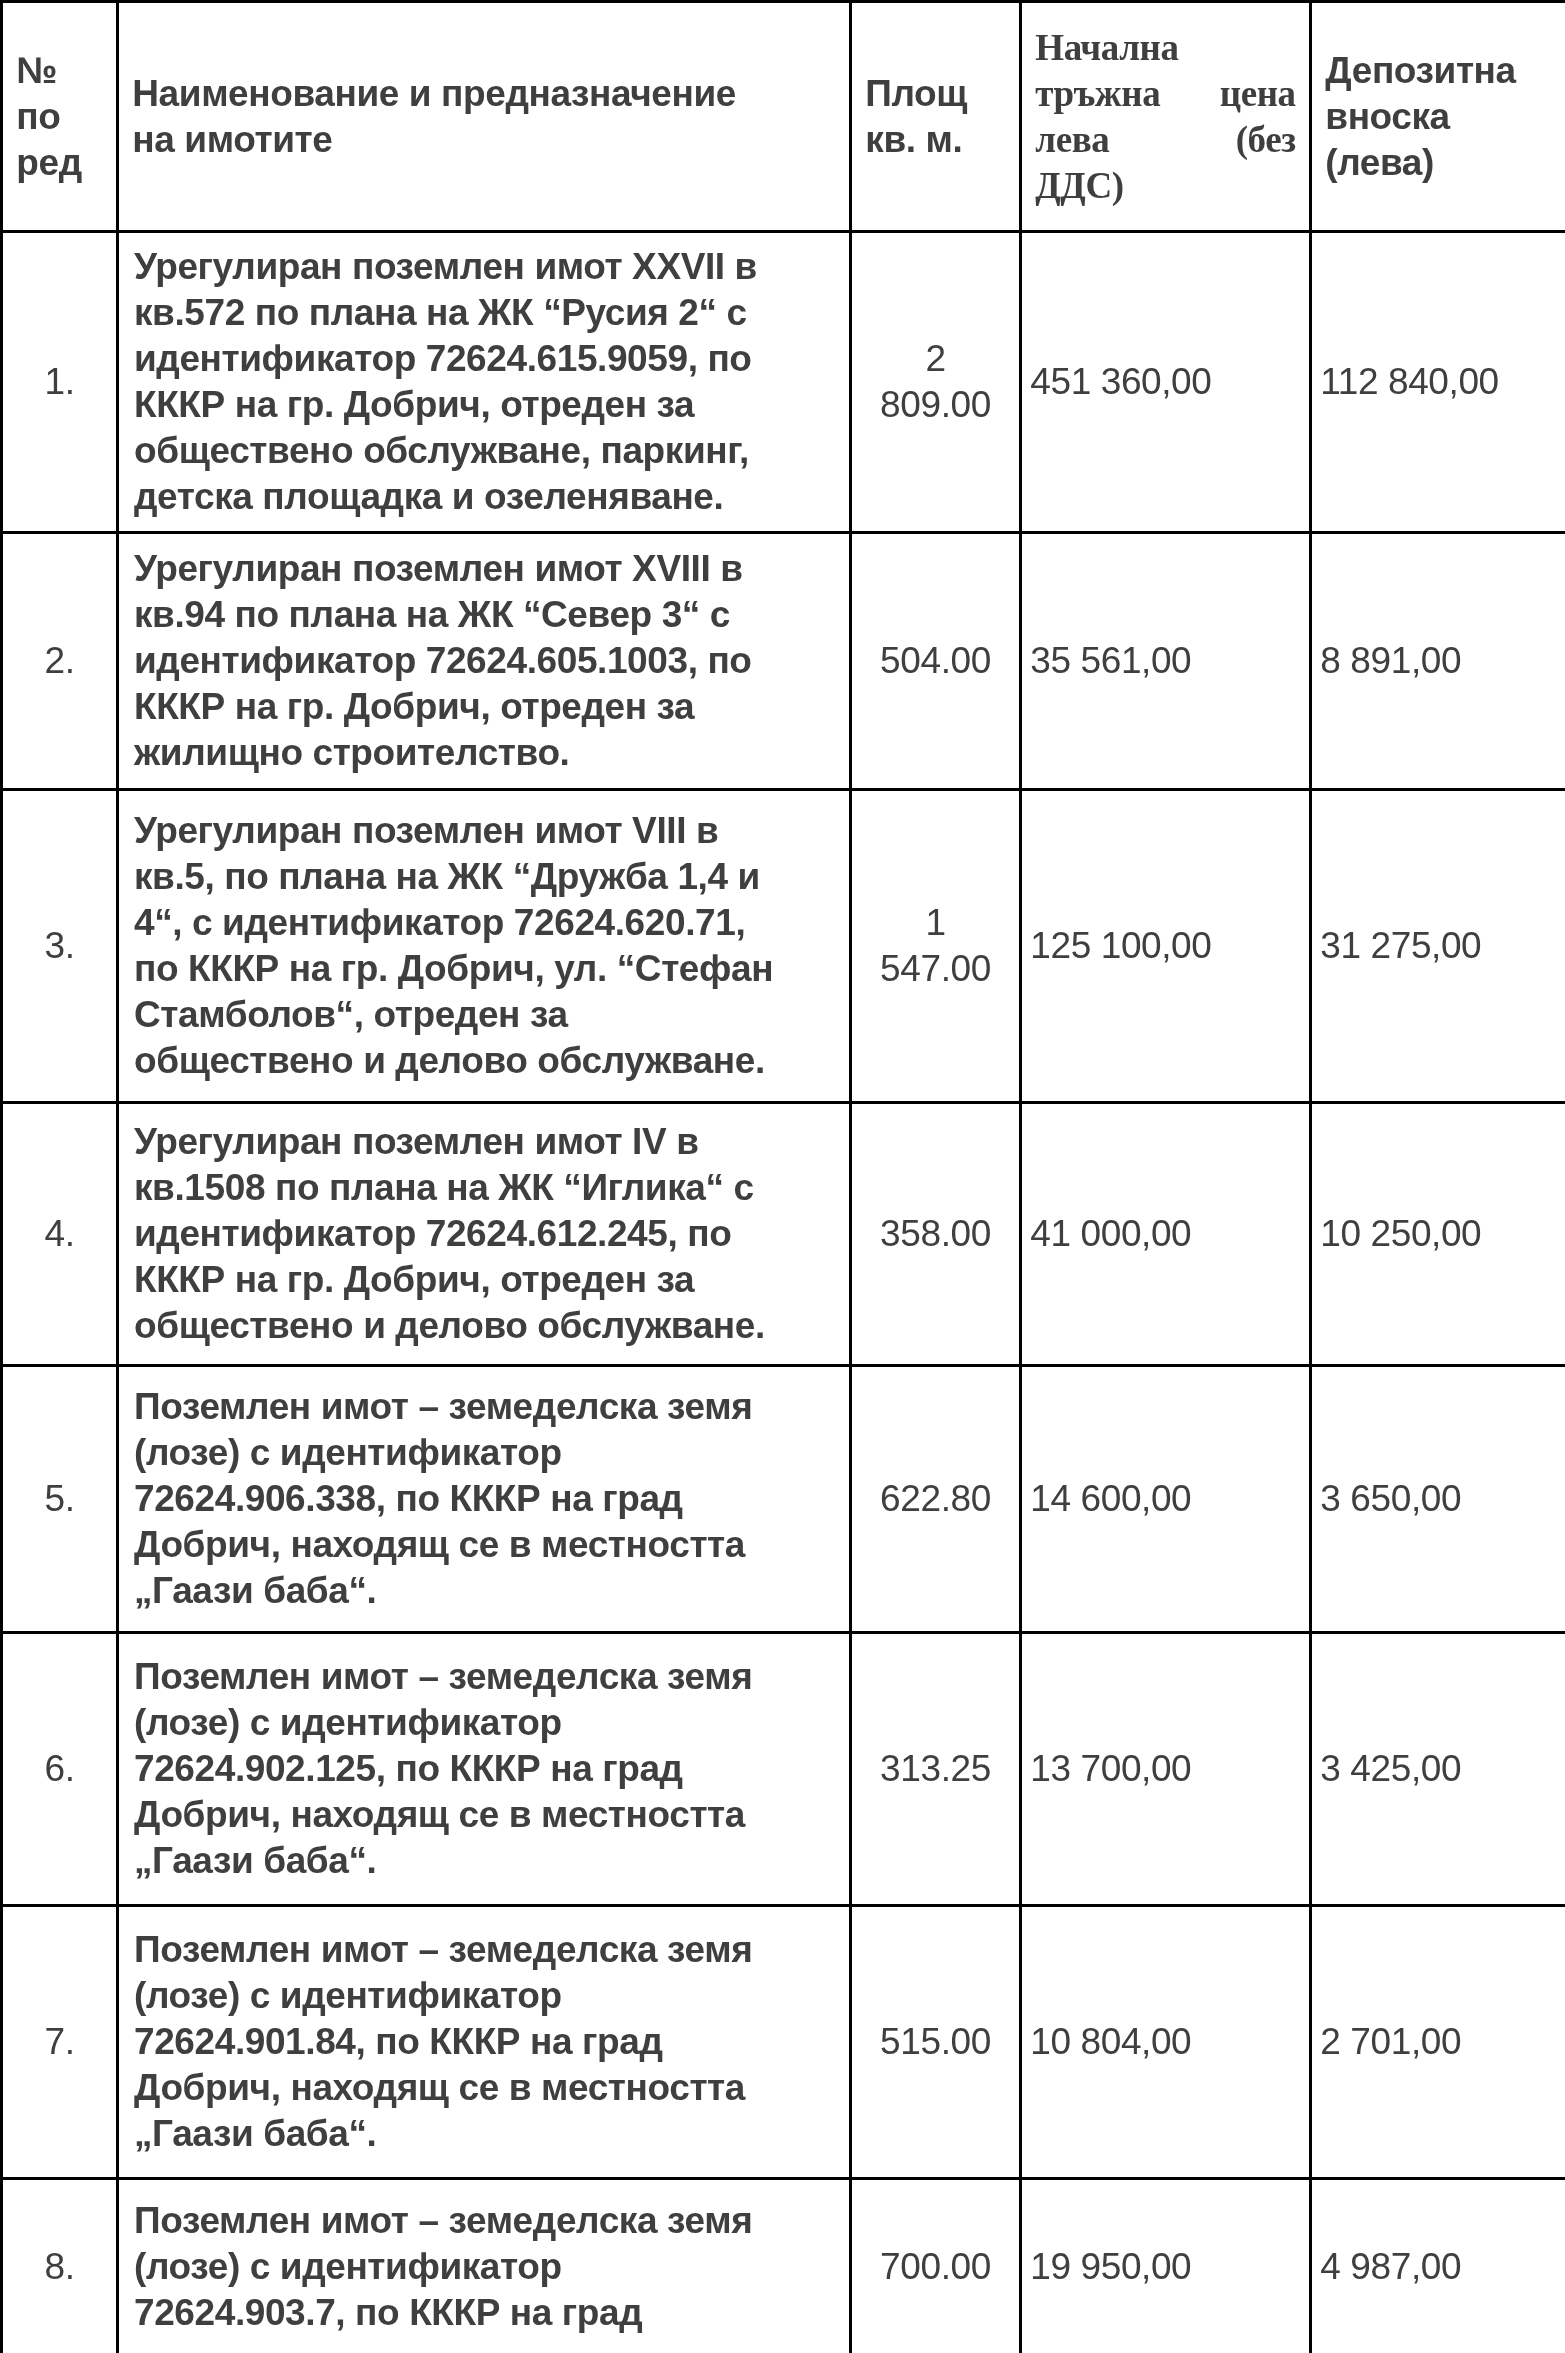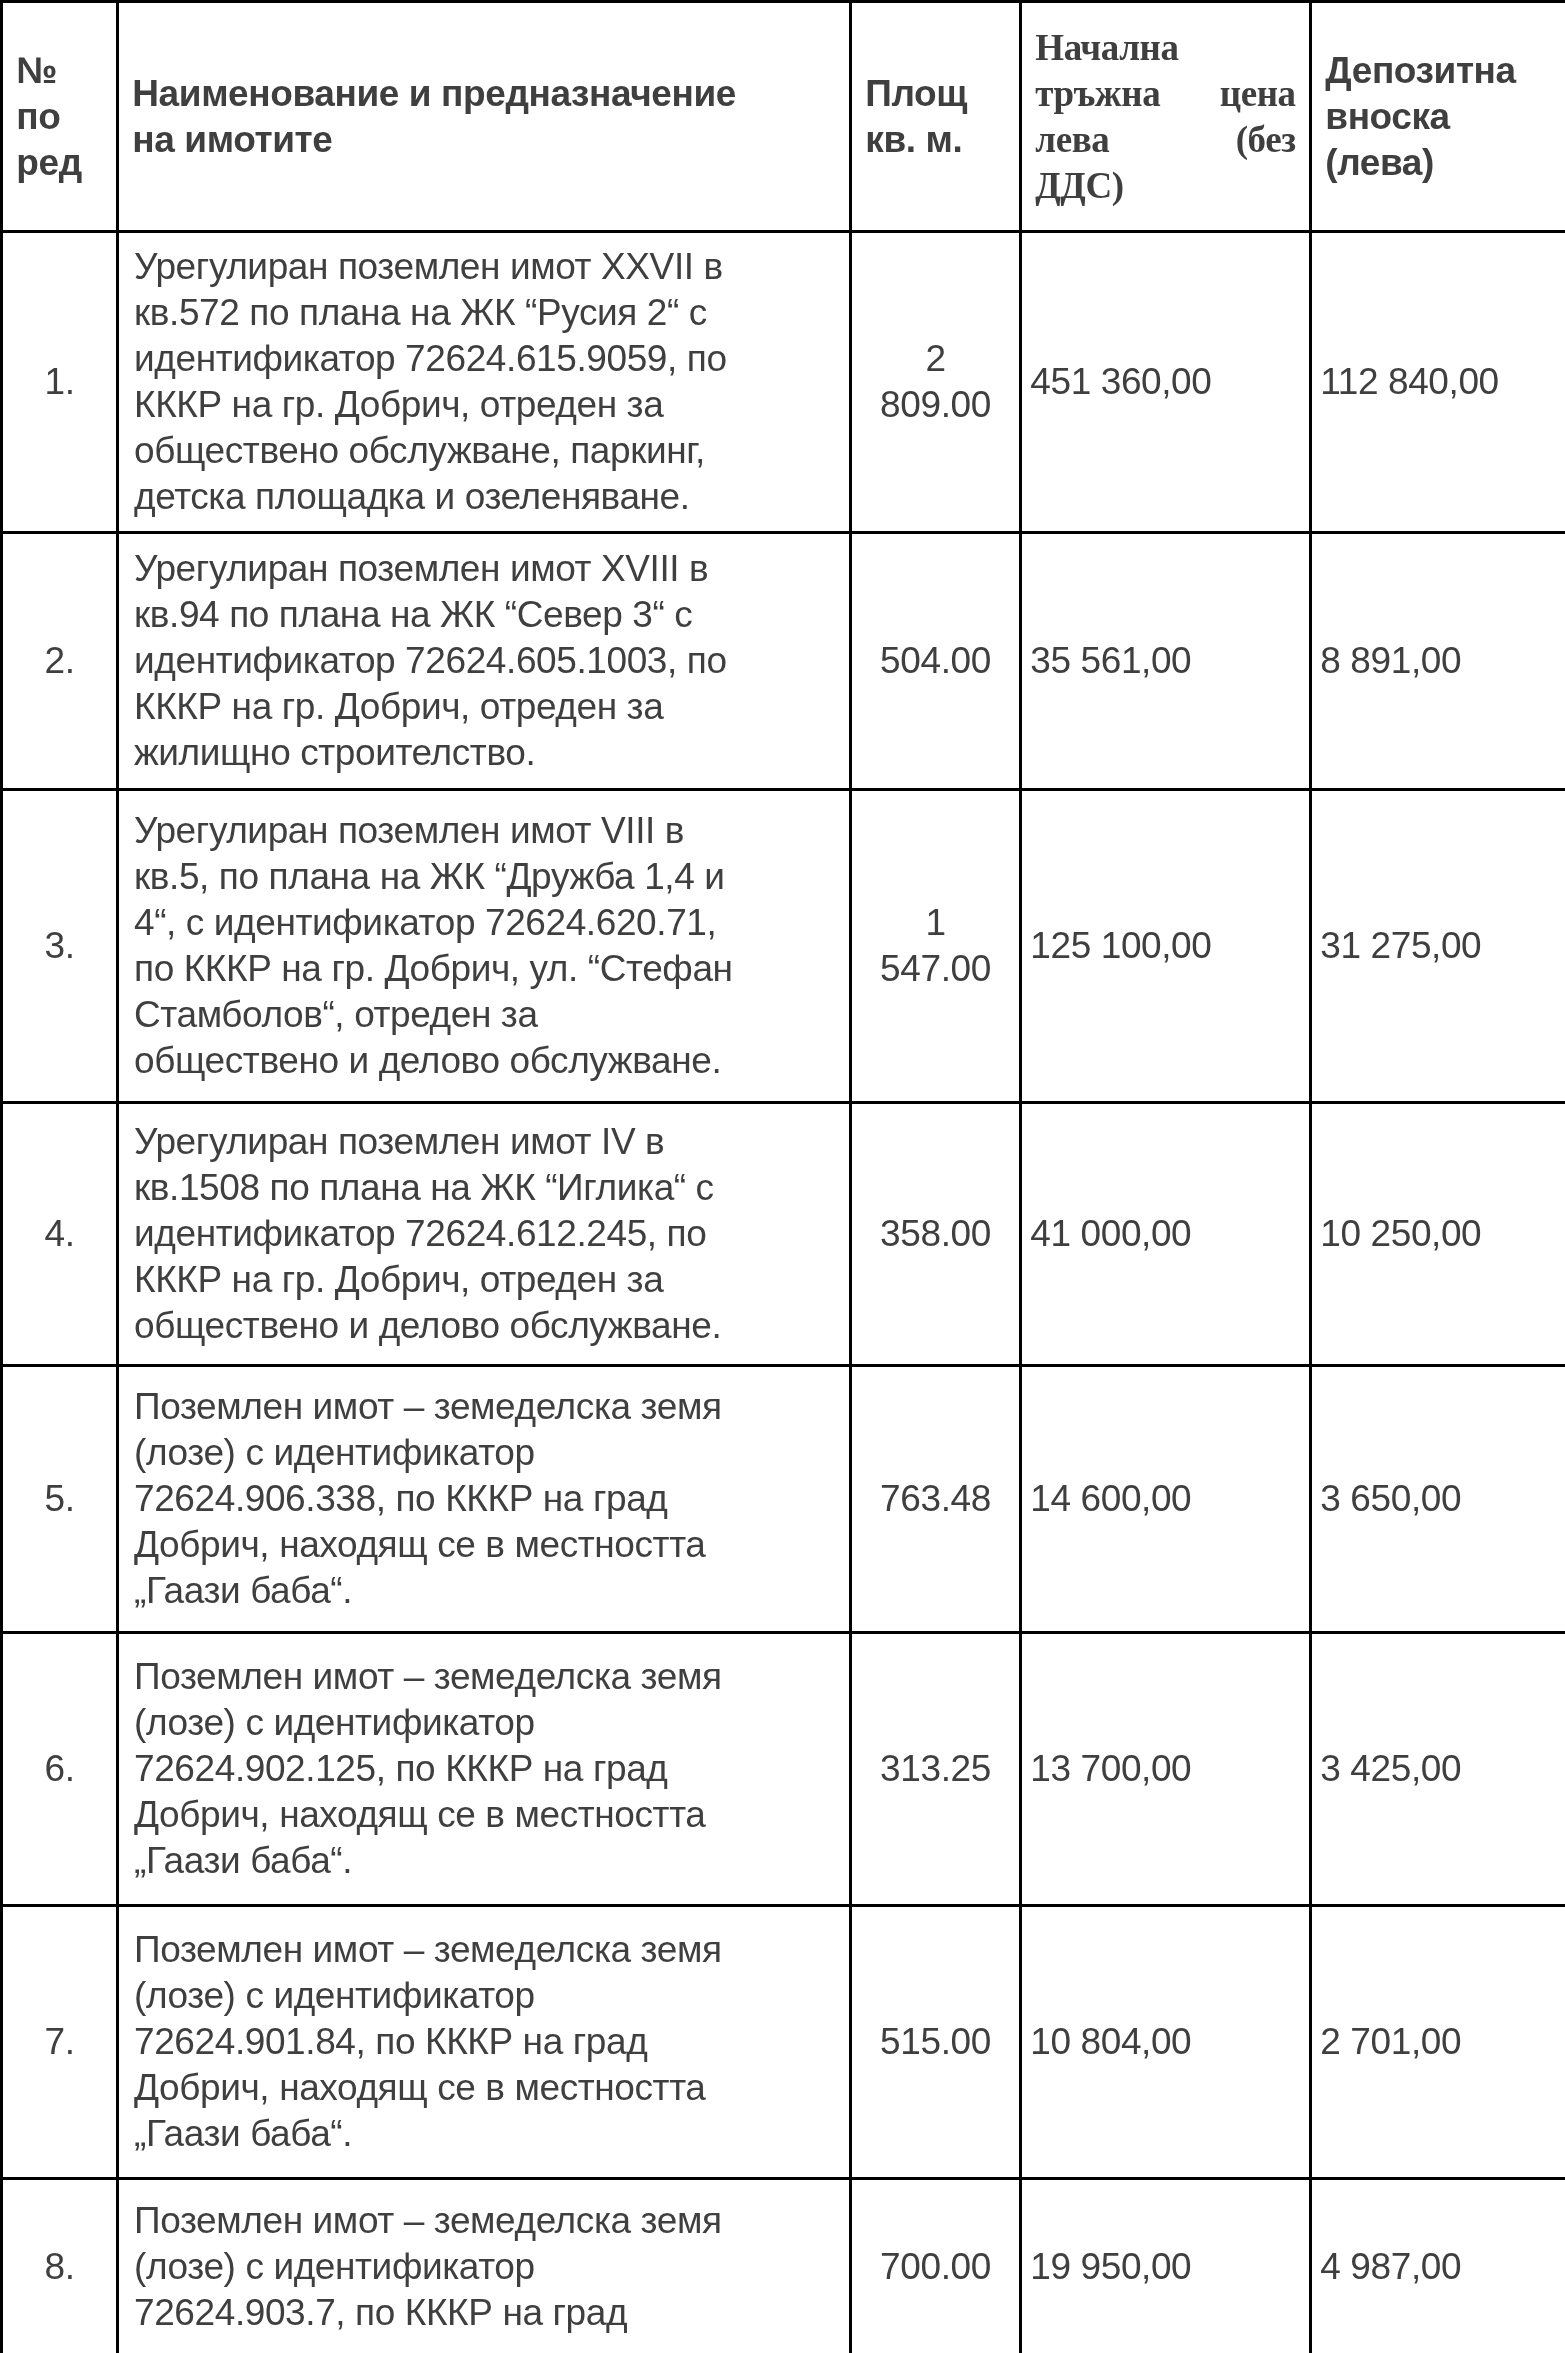--- a/index.html
+++ b/index.html
@@ -31,20 +31,21 @@
     text-align-last:justify;
     padding-right:13.3px;
     font-family:Liberation Serif, serif;
   }
   td.num{ text-align:center; }
   td.desc{
     text-align:left;
     white-space:pre-line;
     padding-left:15px;
     padding-right:6.6px;
+    font-weight:bold;
   }
   td.area{
     text-align:center;
     white-space:pre-line;
   }
   td.money{
     text-align:left;
     white-space:nowrap;
   }
   tr.hdr{height:230px;}
@@ -136,21 +137,21 @@
         <td class="money">41 000,00</td>
         <td class="money">10 250,00</td>
       </tr>
       <tr class="r5">
         <td class="num">5.</td>
         <td class="desc">Поземлен имот – земеделска земя
 (лозе) с идентификатор
 72624.906.338, по КККР на град
 Добрич, находящ се в местността
 „Гаази баба“.</td>
-        <td class="area">763.48</td>
+        <td class="area">622.80</td>
         <td class="money">14 600,00</td>
         <td class="money">3 650,00</td>
       </tr>
       <tr class="r6">
         <td class="num">6.</td>
         <td class="desc">Поземлен имот – земеделска земя
 (лозе) с идентификатор
 72624.902.125, по КККР на град
 Добрич, находящ се в местността
 „Гаази баба“.</td>

